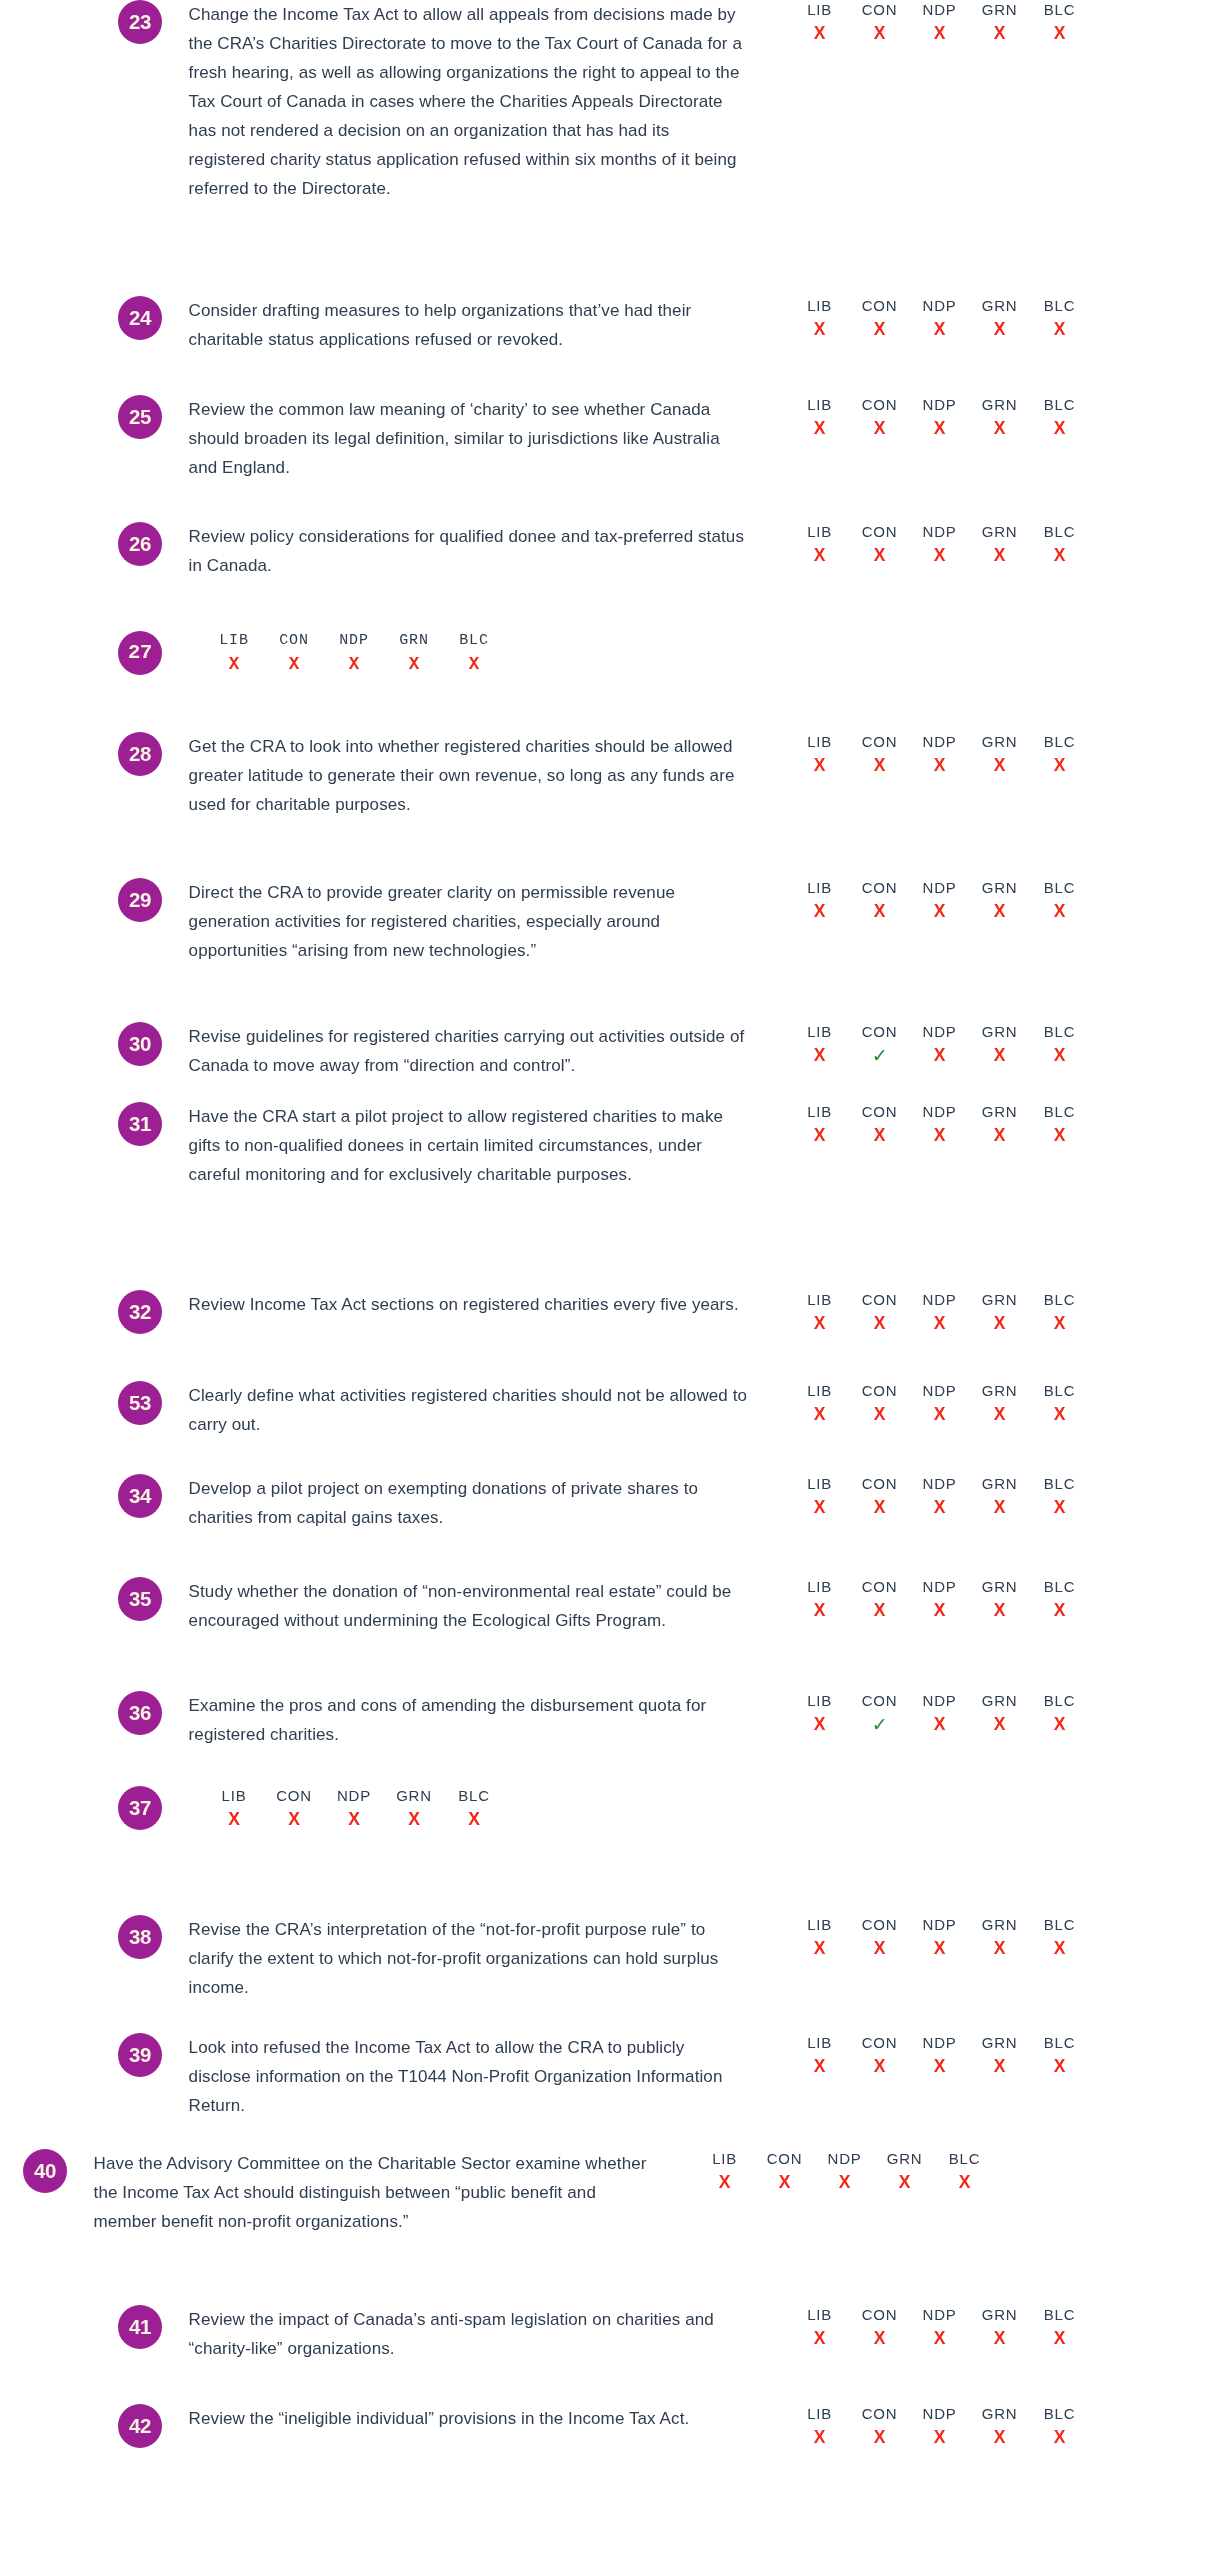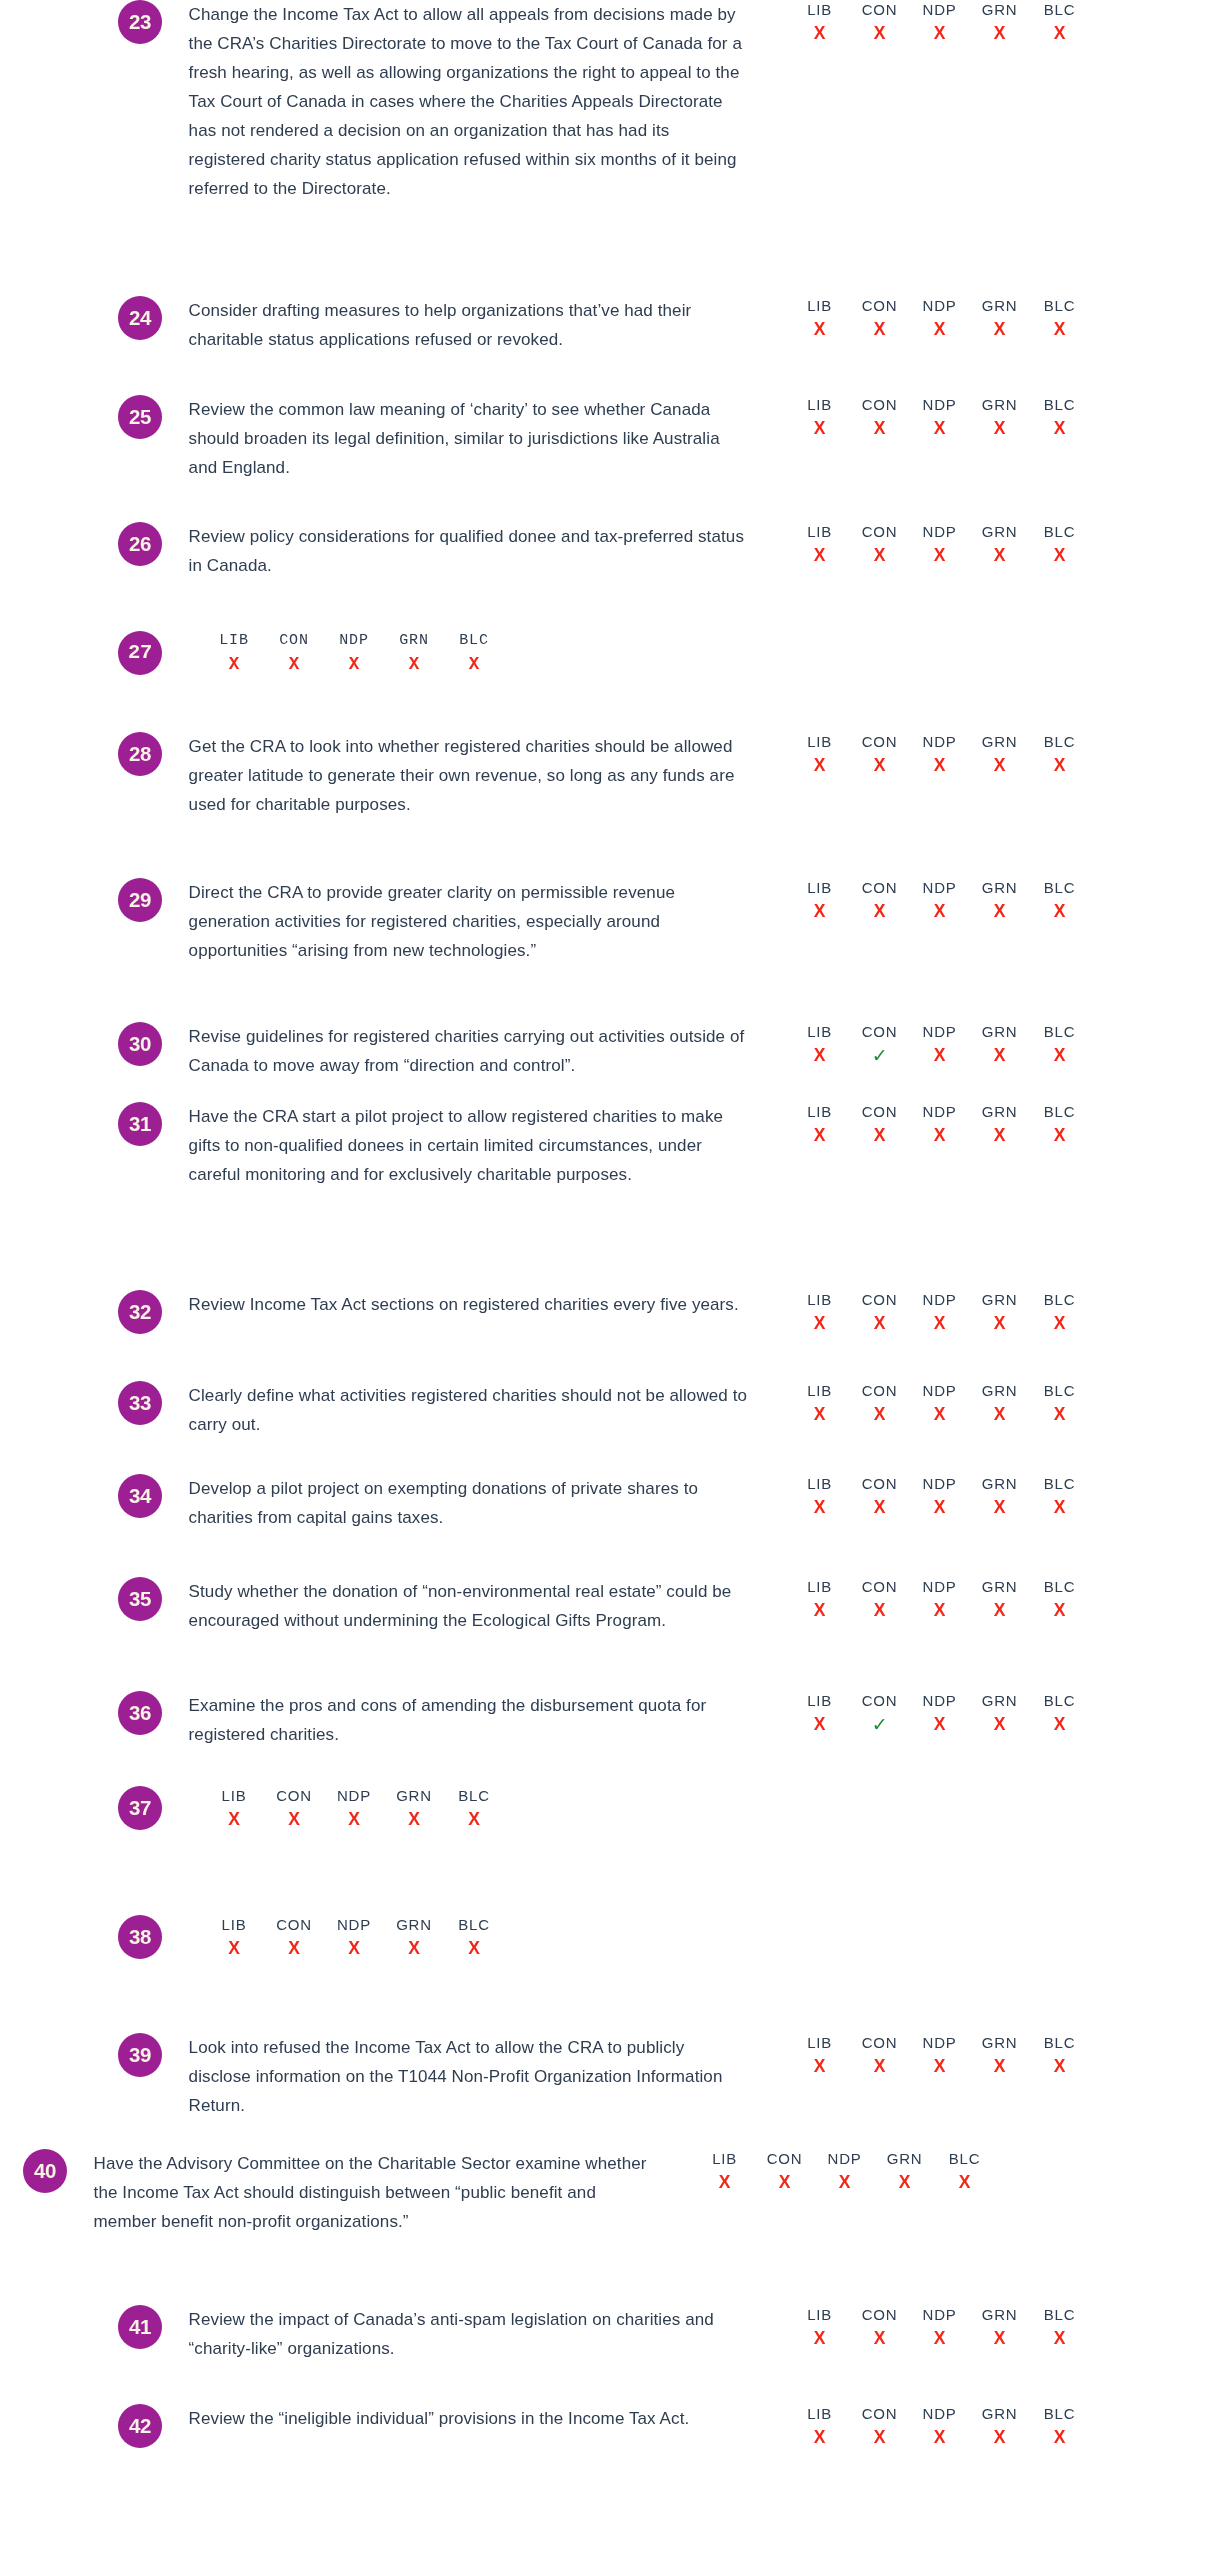--- a/index.html
+++ b/index.html
@@ -346,21 +346,21 @@
           <div class="party-label">GRN</div>
           <div class="party-mark mark-x">X</div>
         </div>
         <div class="party-col">
           <div class="party-label">BLC</div>
           <div class="party-mark mark-x">X</div>
         </div>
       </div>
     </div>
     <div class="rec-row" style="position: absolute; left: 0px; top: 1381px;">
-      <div class="rec-badge">33</div>
+      <div class="rec-badge">53</div>
       <div class="rec-text">Clearly define what activities registered charities should not be allowed to carry out.</div>
       <div class="rec-parties">
         <div class="party-col">
           <div class="party-label">LIB</div>
           <div class="party-mark mark-x">X</div>
         </div>
         <div class="party-col">
           <div class="party-label">CON</div>
           <div class="party-mark mark-x">X</div>
         </div>
@@ -476,20 +476,21 @@
           <div class="party-mark mark-x">X</div>
         </div>
         <div class="party-col">
           <div class="party-label">BLC</div>
           <div class="party-mark mark-x">X</div>
         </div>
       </div>
     </div>
     <div class="rec-row" style="position: absolute; left: 0px; top: 1915px;">
       <div class="rec-badge">38</div>
+      <div class="rec-text">Revise the CRA’s interpretation of the “not-for-profit purpose rule” to clarify the extent to which not-for-profit organizations can hold surplus income.</div>
       <div class="rec-parties">
         <div class="party-col">
           <div class="party-label">LIB</div>
           <div class="party-mark mark-x">X</div>
         </div>
         <div class="party-col">
           <div class="party-label">CON</div>
           <div class="party-mark mark-x">X</div>
         </div>
         <div class="party-col">

